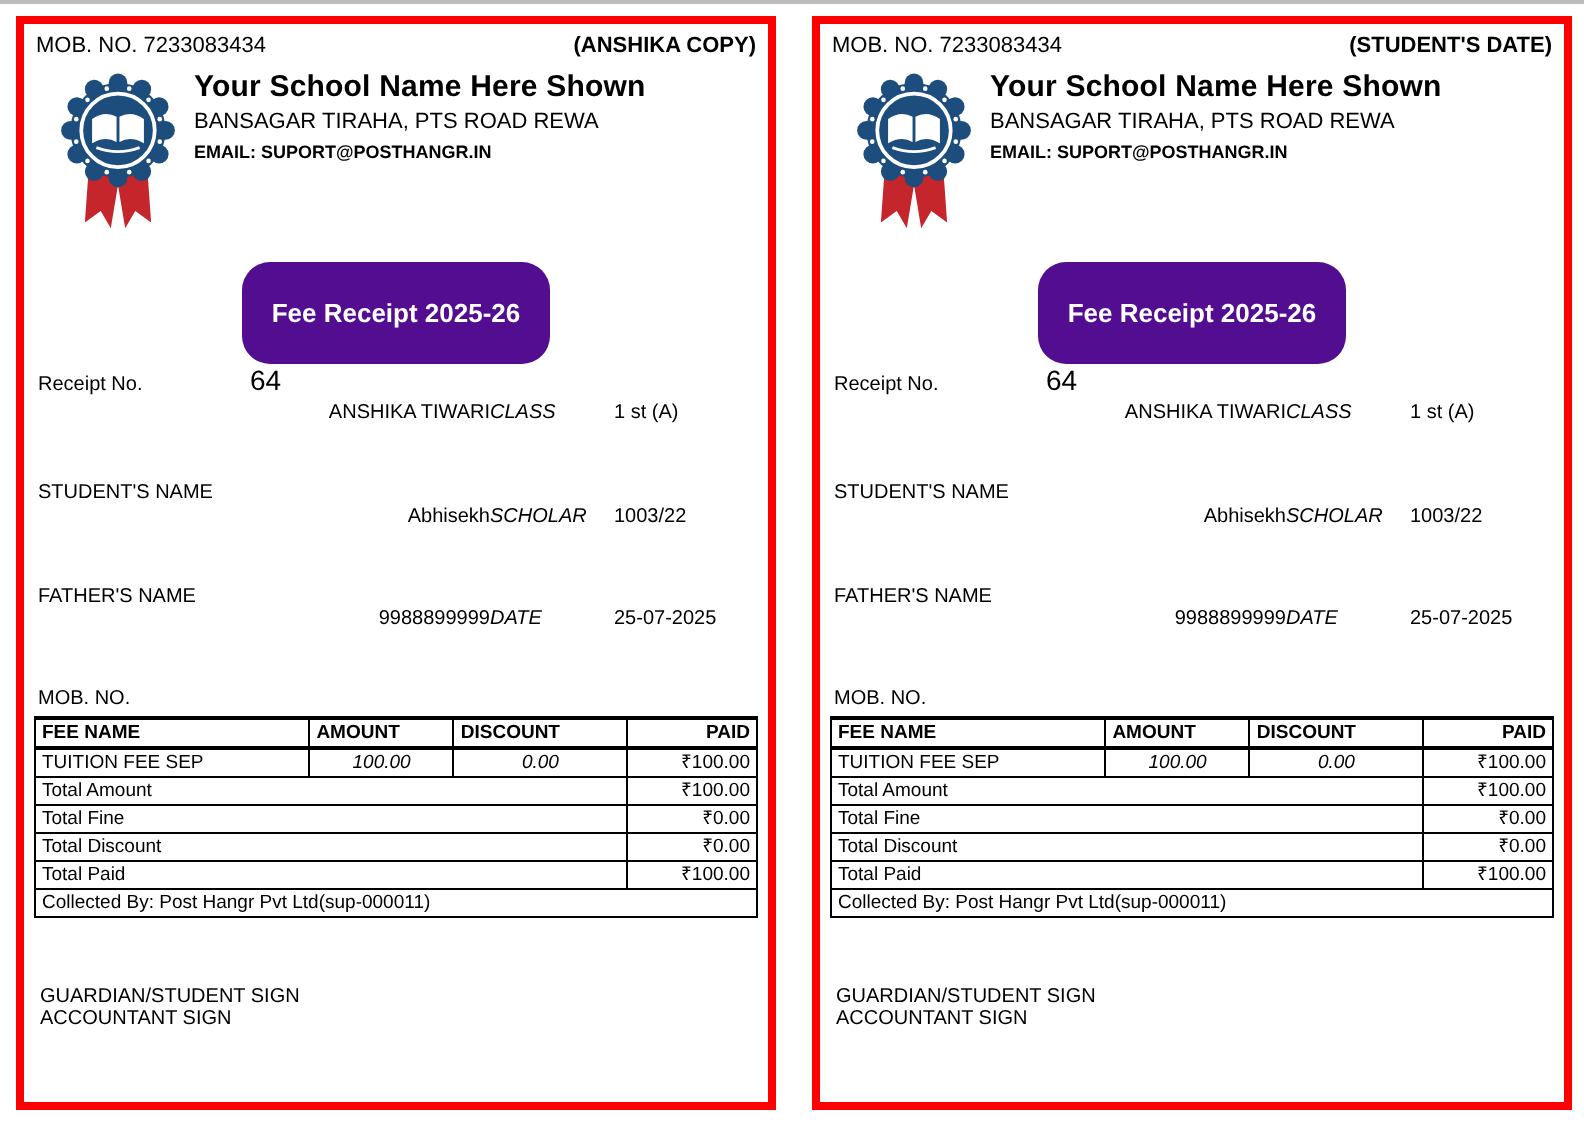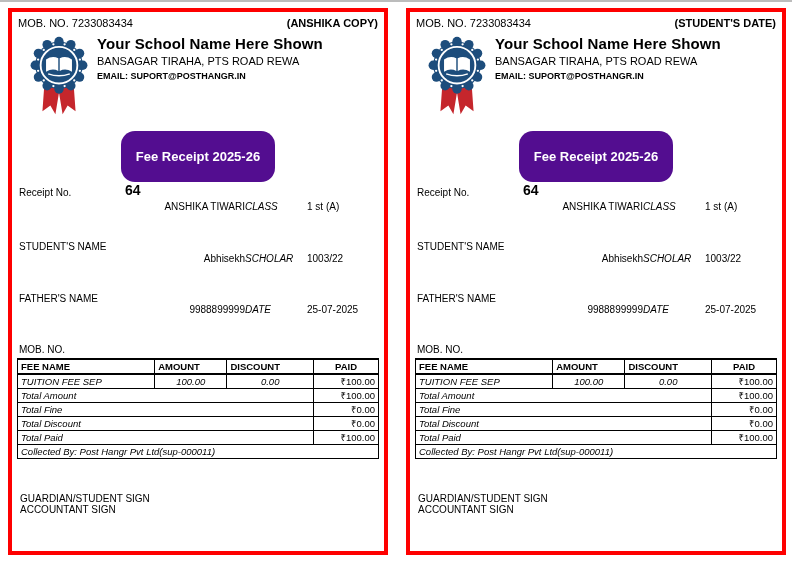--- a/index.html
+++ b/index.html
@@ -35,21 +35,21 @@
     display: inline-block;
     background: #530d90;
     color: #ffffff;
     font-weight: bold;
     font-size: 13px;
     padding: 18px 15px;
     border-radius: 14px;
   }
   .receipt-no-row { display: flex; align-items: flex-end; font-size: 10px; padding: 0 2px; }
   .receipt-no-label { width: 106px; }
-  .receipt-no-value { font-size: 14px; font-weight: bold; }
+  .receipt-no-value { font-size: 14px; font-weight: normal; }
   .details { margin-top: 3px; font-size: 10px; padding: 0 2px; }
   .detail-row { display: flex; line-height: 11.5px; }
   .d-label  { width: 106px; margin-top: 40px; }
   .d-value  { width: 120px; text-align: right; }
   .d-label2 { width: 62px; font-style: italic; }
   .d-value2 { flex: 1; }
   table.fee-table {
     width: 100%;
     border-collapse: collapse;
     margin-top: 2px;
@@ -63,22 +63,22 @@
     overflow: hidden;
     white-space: nowrap;
   }
   .fee-table th {
     border-top: 2px solid #000;
     border-bottom: 2px solid #000;
     text-align: left;
     font-weight: bold;
   }
   .fee-table th.col-name { text-align: left; }
-  .fee-table th.col-paid { text-align: center; }
-  .cell-left { text-align: left; font-style: italic; }
+  .fee-table th.col-paid { text-align: right; }
+  .cell-left { text-align: left; }
   .cell-center { text-align: center; font-style: italic; }
   .cell-right { text-align: right; }
   .sign-row {
     display: flex; justify-content: space-between;
     font-size: 10px; margin-top: 34px; padding: 0 3px; flex-direction: column;
   }
 </style>
 </head>
 <body>
 

